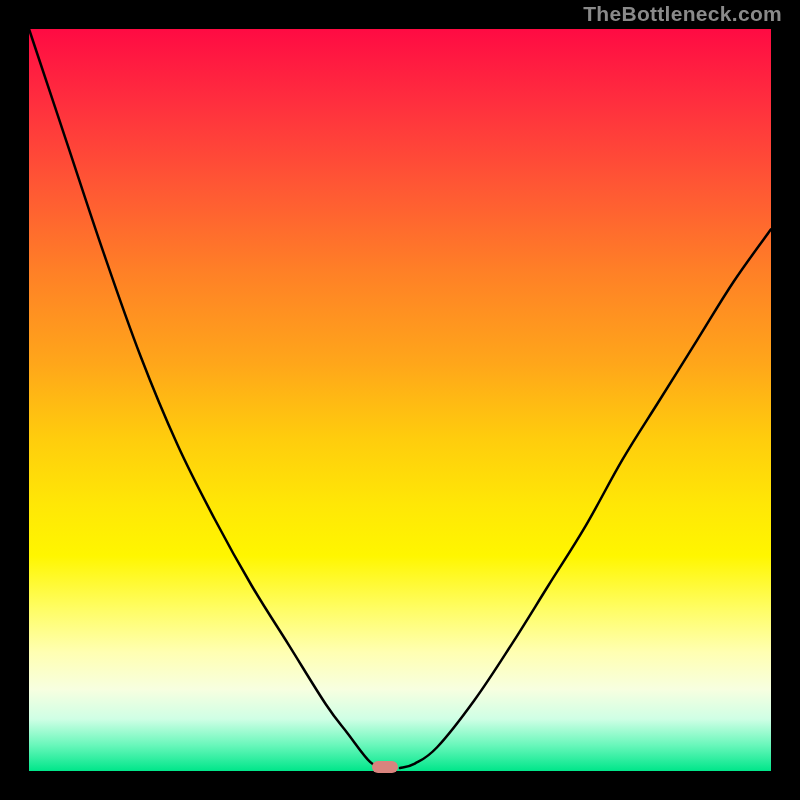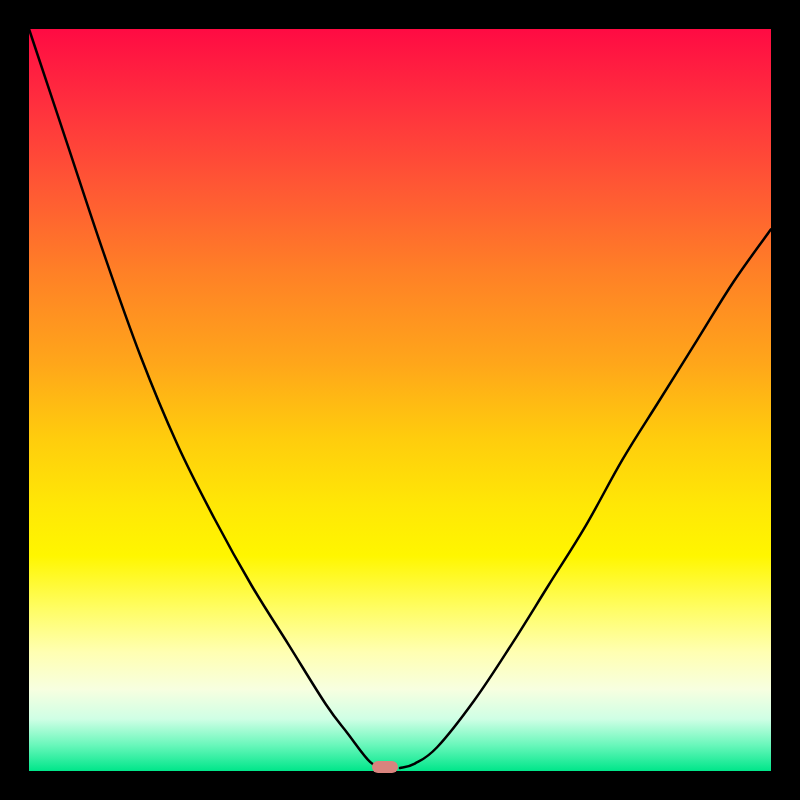--- a/index.html
+++ b/index.html
@@ -71,20 +71,21 @@
     height: 12px;
     background: #d9847e;
     border-radius: 6px;
     transform: translate(-50%, -50%);
   }
 </style>
 </head>
 <body>
 <div class="container">
 
+  <div class="watermark">TheBottleneck.com</div>
 
   <div class="plot-area">
     <svg class="curve" viewBox="0 0 742 742" preserveAspectRatio="none">
       <path id="left-curve" d="M 0 0 C 6.678 20.034000000000013 23.744 71.23200000000006 37.1 111.30000000000007 C 50.456 151.36800000000008 60.84400000000001 183.86760000000004 74.2 222.60000000000002 C 87.556 261.3324 97.944 291.7544 111.3 326.47999999999996 C 124.65599999999999 361.20559999999995 135.044 386.1368 148.4 415.52 C 161.756 444.90319999999997 172.144 464.3436 185.5 489.71999999999997 C 198.856 515.0964 209.244 533.7948 222.6 556.5 C 235.956 579.2052 246.344 594.4904 259.7 615.86 C 273.056 637.2296 286.1152 659.1928 296.8 675.22 C 307.4848 691.2472 311.0464 694.48232 319.06 704.9 C 327.0736 715.31768 334.642 726.95224 341.32 733.096 C 347.998 739.23976 353.48879999999997 737.96352 356.15999999999997 739.032"></path>
       <path id="right-curve" d="M 371 739.032 C 373.6712 738.23064 379.16200000000003 738.3196800000001 385.84000000000003 734.58 C 392.51800000000003 730.84032 397.4152 729.6086 408.1 718.256 C 418.7848 706.9033999999999 431.844 689.94128 445.2 671.51 C 458.556 653.07872 468.944 636.5618000000001 482.3 615.86 C 495.656 595.1582 506.044 577.8696 519.4 556.5 C 532.756 535.1304 543.144 519.8452 556.5 497.14 C 569.856 474.4348 580.244 453.0652 593.6 430.36 C 606.956 407.6548 617.3439999999999 392.3696 630.6999999999999 371 C 644.0559999999999 349.6304 654.4440000000001 333.00960000000003 667.8000000000001 311.64000000000004 C 681.1560000000001 290.27040000000005 691.544 272.31399999999996 704.9 252.27999999999997 C 718.256 232.24599999999998 735.322 209.68920000000003 742 200.34000000000003"></path>
     </svg>
     <div class="minpoint" id="minpoint" style="left: 356.16px; top: 738.032px;"></div>
   </div>
 
 </div>

